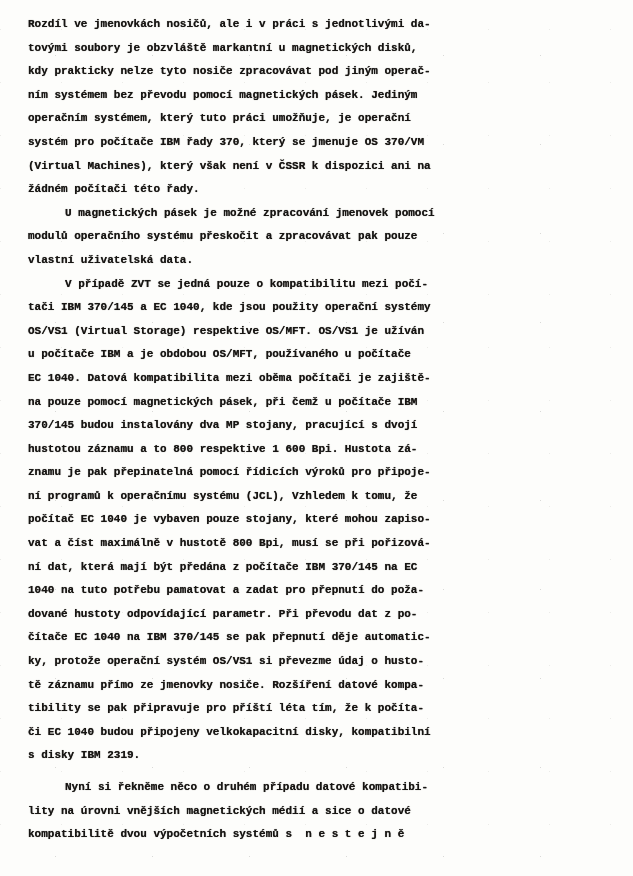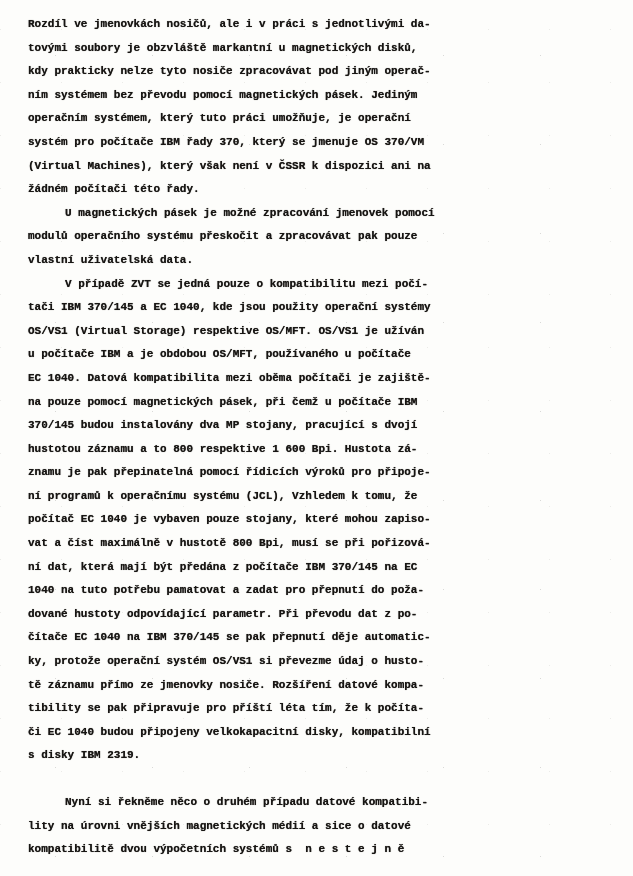--- a/index.html
+++ b/index.html
@@ -24,21 +24,21 @@
     padding: 13px 16px 0 28px;
     font-family: "Liberation Mono", "DejaVu Sans Mono", monospace;
     font-weight: 700;
     font-size: 11px;
     line-height: 23.6px;
     color: #171513;
     text-shadow: 0 0 0.7px rgba(25,22,18,0.85);
     white-space: pre-wrap;
   }
   .paragraph { margin: 0; }
-  .paragraph.gap-before { margin-top: 23px; }
+  .paragraph.gap-before { margin-top: 8px; }
   .line { min-height: 23.6px; }
   .line.indent { padding-left: 37px; }
 </style>
 </head>
 <body>
 
 <div class="page">
   <div class="doc" id="doc"><div class="paragraph"><div class="line">Rozdíl ve jmenovkách nosičů, ale i v práci s jednotlivými da-</div><div class="line">tovými soubory je obzvláště markantní u magnetických disků,</div><div class="line">kdy prakticky nelze tyto nosiče zpracovávat pod jiným operač-</div><div class="line">ním systémem bez převodu pomocí magnetických pásek. Jediným</div><div class="line">operačním systémem, který tuto práci umožňuje, je operační</div><div class="line">systém pro počítače IBM řady 370, který se jmenuje OS 370/VM</div><div class="line">(Virtual Machines), který však není v ČSSR k dispozici ani na</div><div class="line">žádném počítači této řady.</div></div><div class="paragraph"><div class="line indent">U magnetických pásek je možné zpracování jmenovek pomocí</div><div class="line">modulů operačního systému přeskočit a zpracovávat pak pouze</div><div class="line">vlastní uživatelská data.</div></div><div class="paragraph"><div class="line indent">V případě ZVT se jedná pouze o kompatibilitu mezi počí-</div><div class="line">tači IBM 370/145 a EC 1040, kde jsou použity operační systémy</div><div class="line">OS/VS1 (Virtual Storage) respektive OS/MFT. OS/VS1 je užíván</div><div class="line">u počítače IBM a je obdobou OS/MFT, používaného u počítače</div><div class="line">EC 1040. Datová kompatibilita mezi oběma počítači je zajiště-</div><div class="line">na pouze pomocí magnetických pásek, při čemž u počítače IBM</div><div class="line">370/145 budou instalovány dva MP stojany, pracující s dvojí</div><div class="line">hustotou záznamu a to 800 respektive 1 600 Bpi. Hustota zá-</div><div class="line">znamu je pak přepinatelná pomocí řídicích výroků pro připoje-</div><div class="line">ní programů k operačnímu systému (JCL), Vzhledem k tomu, že</div><div class="line">počítač EC 1040 je vybaven pouze stojany, které mohou zapiso-</div><div class="line">vat a číst maximálně v hustotě 800 Bpi, musí se při pořizová-</div><div class="line">ní dat, která mají být předána z počítače IBM 370/145 na EC</div><div class="line">1040 na tuto potřebu pamatovat a zadat pro přepnutí do poža-</div><div class="line">dované hustoty odpovídající parametr. Při převodu dat z po-</div><div class="line">čítače EC 1040 na IBM 370/145 se pak přepnutí děje automatic-</div><div class="line">ky, protože operační systém OS/VS1 si převezme údaj o husto-</div><div class="line">tě záznamu přímo ze jmenovky nosiče. Rozšíření datové kompa-</div><div class="line">tibility se pak připravuje pro příští léta tím, že k počíta-</div><div class="line">či EC 1040 budou připojeny velkokapacitní disky, kompatibilní</div><div class="line">s disky IBM 2319.</div></div><div class="paragraph gap-before"><div class="line indent">Nyní si řekněme něco o druhém případu datové kompatibi-</div><div class="line">lity na úrovni vnějších magnetických médií a sice o datové</div><div class="line">kompatibilitě dvou výpočetních systémů s  n e s t e j n ě</div></div></div>
 </div>
 

